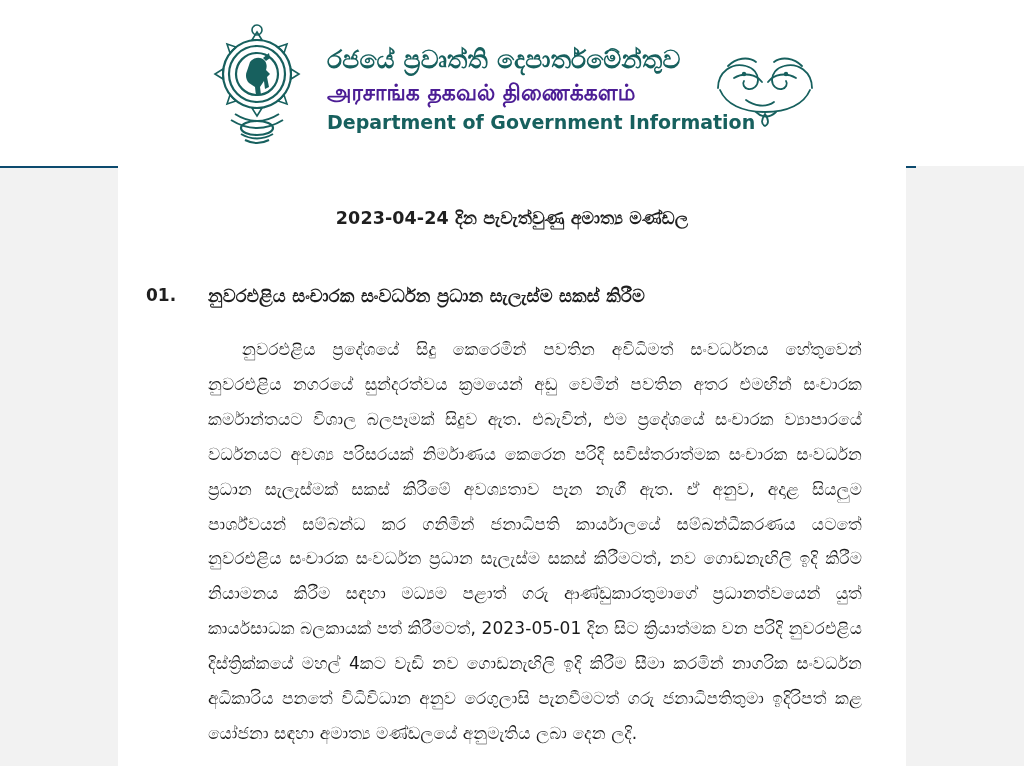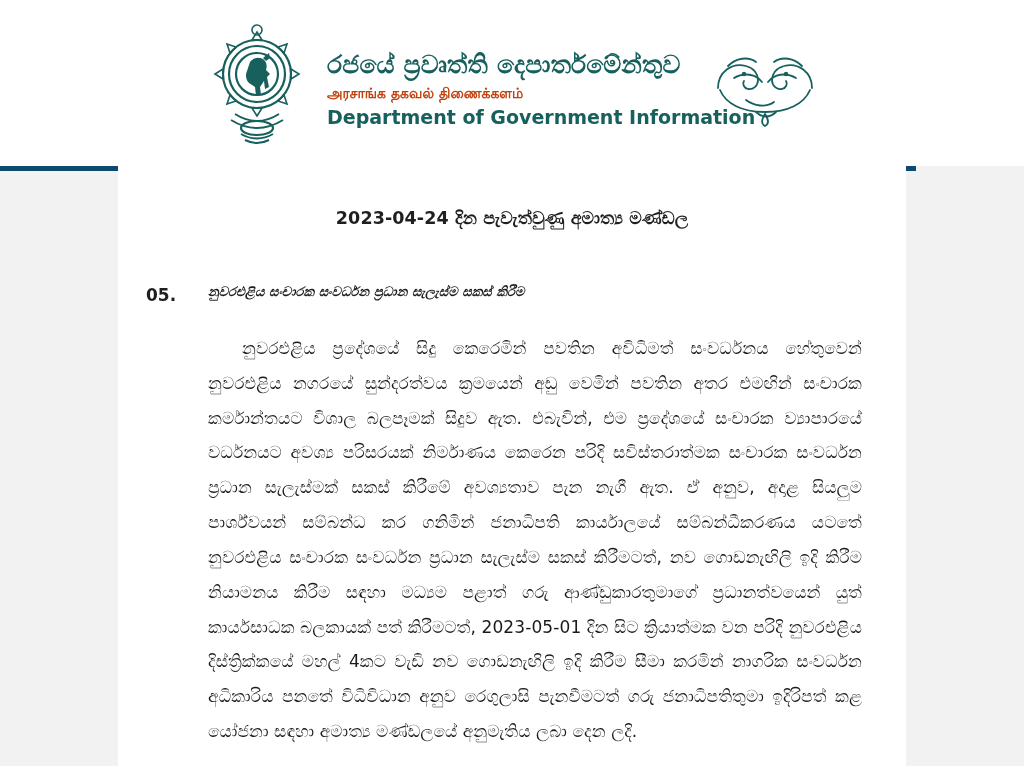--- a/index.html
+++ b/index.html
@@ -39,21 +39,21 @@
   }
 
   
   .header {
     position: absolute;
     left: 0;
     top: 0;
     width: 916px;
     height: 166px;
     background: #ffffff;
-    border-bottom: 5px solid #0c4a6e;
+    border-bottom: 2px solid #0c4a6e;
   }
   .header-inner {
     position: absolute;
     left: 205px;
     top: 22px;
     display: flex;
     align-items: center;
     gap: 18px;
   }
   .crest {
@@ -70,23 +70,23 @@
   }
   .title-si {
     font-size: 25px;
     font-weight: 700;
     color: #17605e;
     letter-spacing: 0.2px;
     line-height: 1.15;
     white-space: nowrap;
   }
   .title-ta {
-    font-size: 14px;
-    font-weight: 700;
-    color: #c2410c;
+    font-size: 22px;
+    font-weight: 700;
+    color: #4c1d95;
     line-height: 1.2;
     white-space: nowrap;
   }
   .title-en {
     font-size: 19px;
     font-weight: 700;
     color: #17605e;
     line-height: 1.2;
     white-space: nowrap;
     text-align: right;
@@ -131,26 +131,25 @@
   }
   .item-num {
     width: 62px;
     flex: 0 0 62px;
     font-size: 17px;
     font-weight: 700;
     color: #1f1f1f;
     line-height: 1.6;
   }
   .item-heading {
-    font-size: 13px;
+    font-size: 18px;
     font-weight: 700;
     color: #1f1f1f;
     line-height: 1.6;
     letter-spacing: 0.1px;
-    font-style: italic;
   }
 
   .para {
     margin: 22px 44px 0 90px;
     font-size: 17px;
     line-height: 2.05;
     color: #1a1a1a;
     text-align: justify;
     text-justify: inter-word;
     letter-spacing: 0.1px;
@@ -231,20 +230,20 @@
     </svg>
   </div>
 
   <div class="doc">
 
     <div class="doc-title">
       <span>2023-04-24 දින පැවැත්වුණු අමාත්‍ය මණ්ඩල</span>
     </div>
 
     <div class="item">
-      <div class="item-num">05.</div>
+      <div class="item-num">01.</div>
       <div class="item-heading">නුවරඑළිය සංචාරක සංවර්ධන ප්‍රධාන සැලැස්ම සකස් කිරීම</div>
     </div>
 
     <p class="para"><span class="para-indent"></span><span>නුවරඑළිය ප්‍රදේශයේ සිදු කෙරෙමින් පවතින අවිධිමත් සංවර්ධනය හේතුවෙන් නුවරඑළිය නගරයේ සුන්දරත්වය ක්‍රමයෙන් අඩු වෙමින් පවතින අතර එමඟින් සංචාරක කර්මාන්තයට විශාල බලපෑමක් සිදුව ඇත. එබැවින්, එම ප්‍රදේශයේ සංචාරක ව්‍යාපාරයේ වර්ධනයට අවශ්‍ය පරිසරයක් නිර්මාණය කෙරෙන පරිදි සවිස්තරාත්මක සංචාරක සංවර්ධන ප්‍රධාන සැලැස්මක් සකස් කිරීමේ අවශ්‍යතාව පැන නැගී ඇත. ඒ අනුව, අදාළ සියලුම පාර්ශ්වයන් සම්බන්ධ කර ගනිමින් ජනාධිපති කාර්යාලයේ සම්බන්ධීකරණය යටතේ නුවරඑළිය සංචාරක සංවර්ධන ප්‍රධාන සැලැස්ම සකස් කිරීමටත්, නව ගොඩනැඟිලි ඉදි කිරීම නියාමනය කිරීම සඳහා මධ්‍යම පළාත් ගරු ආණ්ඩුකාරතුමාගේ ප්‍රධානත්වයෙන් යුත් කාර්යසාධක බලකායක් පත් කිරීමටත්, 2023-05-01 දින සිට ක්‍රියාත්මක වන පරිදි නුවරඑළිය දිස්ත්‍රික්කයේ මහල් 4කට වැඩි නව ගොඩනැඟිලි ඉදි කිරීම සීමා කරමින් නාගරික සංවර්ධන අධිකාරිය පනතේ විධිවිධාන අනුව රෙගුලාසි පැනවීමටත් ගරු ජනාධිපතිතුමා ඉදිරිපත් කළ යෝජනා සඳහා අමාත්‍ය මණ්ඩලයේ අනුමැතිය ලබා දෙන ලදි.</span></p>
 
   </div>
 </div>
 
 </body></html>

